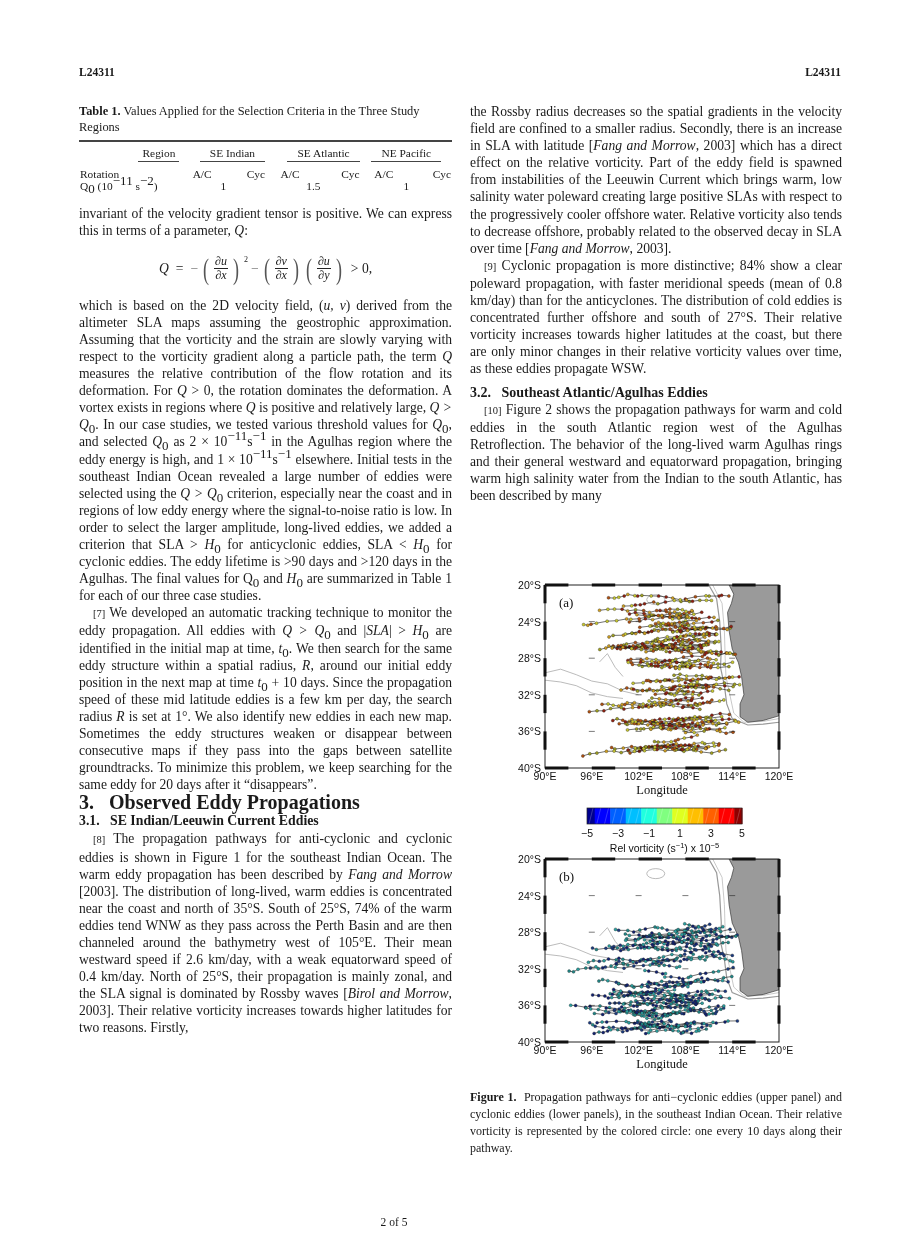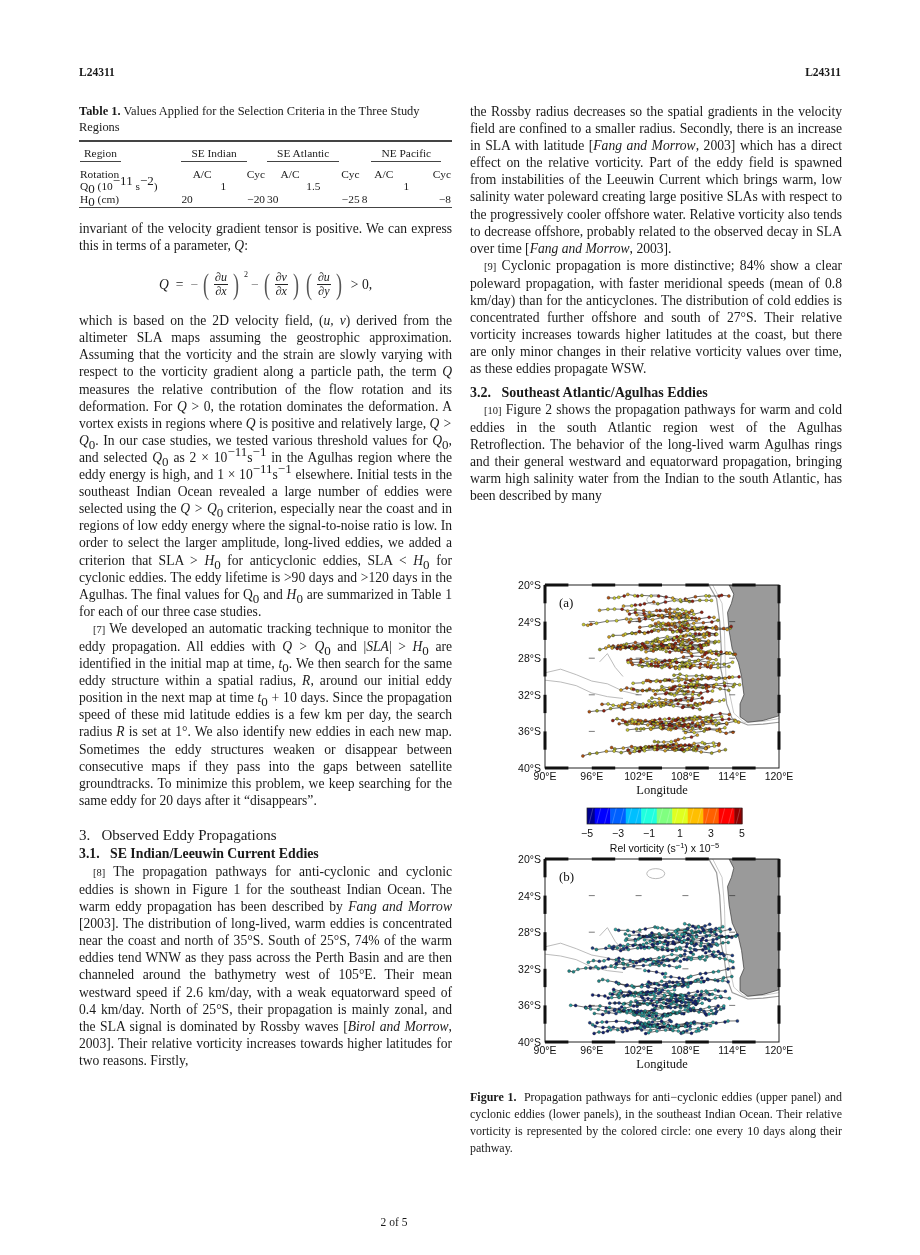--- a/index.html
+++ b/index.html
@@ -12,32 +12,32 @@
   .col-left { left: 79px; top: 103px; width: 373px; }
   .col-right { left: 470px; top: 103px; width: 372px; }
   p { margin: 0; }
   .indent { text-indent: 14px; }
   .pnum { font-size: 10.5px; }
   i { font-style: italic; }
   sup, sub { font-size: 13px; line-height: 0; }
   .tcap { font-size: 12.4px; line-height: 16px; text-align: left; margin-bottom: 5px; }
   .tcap b { font-weight: bold; }
   table.t1 { width: 100%; border-collapse: collapse; font-size: 11.4px; line-height: 12.5px; }
-  table.t1 thead tr.h1 td { border-top: 2px solid #444; padding-top: 5px; padding-bottom: 2px; text-align: left; }
+  table.t1 thead tr.h1 td { border-top: 2px solid #444; padding-top: 5px; padding-bottom: 2px; text-align: right; }
   table.t1 thead tr.h1 td span { display: inline-block; border-bottom: 1px solid #444; padding: 0 10px 1px; }
   table.t1 thead tr.h1 td.first span { padding: 0 4px 1px; }
   table.t1 tbody tr.last td { border-bottom: 1.5px solid #444; padding-bottom: 2px; }
   table.t1 tbody tr.first td { padding-top: 4px; }
   table.t1 td { padding: 0 1px; white-space: nowrap; }
   .ra { text-align: right; } .ca { text-align: center; } .la { text-align: left; }
   .eq { text-align: center; margin: 12px 0 10px; font-size: 13.6px; height: 36px; display: flex; align-items: center; justify-content: center; gap: 3px; }
   .frac { display: inline-flex; flex-direction: column; align-items: center; font-size: 12px; line-height: 13px; }
   .frac .num { border-bottom: 1px solid #222; padding: 0 1px; }
   .paren { font-size: 30px; font-weight: 100; color: #555; line-height: 30px; transform: scaleX(0.6); display: inline-block; }
-  .h2 { font-weight: normal; font-size: 15px; margin-top: 17px; line-height: 19px; }
+  .h2 { font-weight: bold; font-size: 20px; line-height: 19px; }
   .h3 { font-weight: bold; font-size: 13.8px; line-height: 17px; margin-bottom: 1px; }
   .h3r { font-weight: bold; font-size: 14px; line-height: 17px; margin-top: 6px; margin-bottom: 0; }
   .figure { position: absolute; left: 505px; top: 576px; width: 320px; height: 500px; }
   .figcap { position: absolute; left: 470px; top: 1089px; width: 372px; font-size: 12px; line-height: 17.1px; text-align: justify; }
   .figcap b { font-weight: bold; }
   .pagefoot { position: absolute; top: 1216px; left: 0; width: 788px; text-align: center; font-size: 11.5px; }
   svg text { font-family: "Liberation Sans", "DejaVu Sans", sans-serif; }
   svg .serif { font-family: "Liberation Serif", "DejaVu Serif", serif; }
 </style>
 </head>
@@ -67,29 +67,20 @@
         <td class="ca">A/C</td>
         <td class="ra">Cyc</td>
         <td class="ca">A/C</td>
         <td class="ra">Cyc</td>
       </tr>
       <tr>
         <td class="la"><span>Q</span><sub>0</sub><span> (10</span><sup>−11</sup><span> s</span><sup>−2</sup><span>)</span></td>
         <td colspan="2" class="ca">1</td>
         <td colspan="2" class="ca">1.5</td>
         <td colspan="2" class="ca">1</td>
-      </tr>
-      <tr class="last">
-        <td class="la"><span>H</span><sub>0</sub><span> (cm)</span></td>
-        <td class="la">20</td>
-        <td class="ra">−20</td>
-        <td class="la">30</td>
-        <td class="ra">−25</td>
-        <td class="la">8</td>
-        <td class="ra">−8</td>
       </tr>
     </tbody>
   </table>
 
   <p style="margin-top:12px"><span>invariant of the velocity gradient tensor is positive. We can express this in terms of a parameter, </span><i>Q</i><span>:</span></p>
 
   <div class="eq">
     <i>Q</i>
     <span style="margin:0 4px">=</span>
     <span style="color:#777">−</span>

